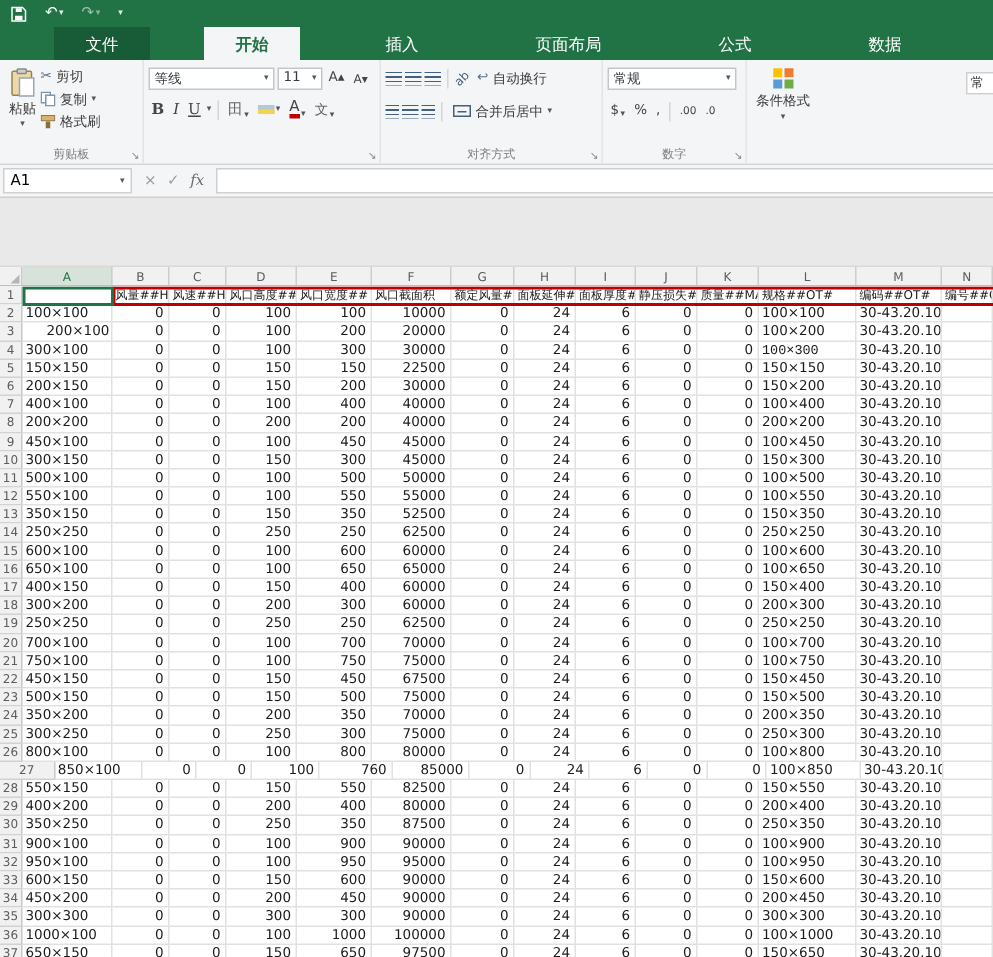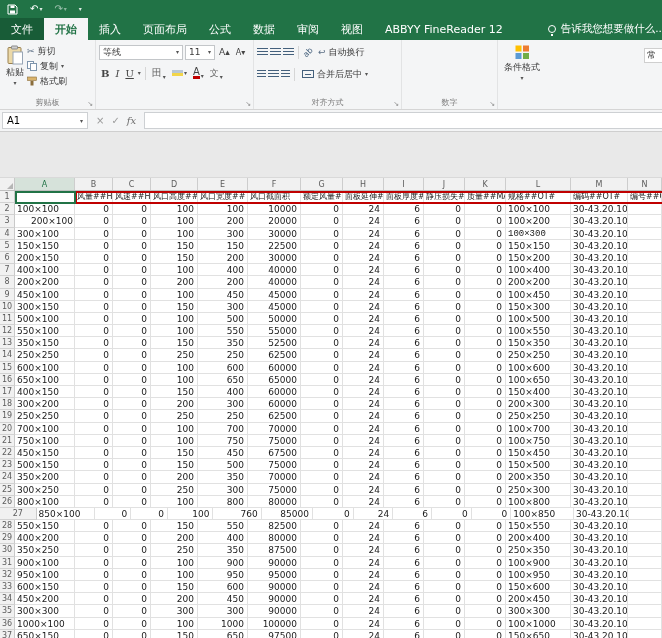--- a/index.html
+++ b/index.html
@@ -7,21 +7,21 @@
   .app{width:662px;height:638px;position:relative;background:#fff;}
 
   
   .titlebar{height:18px;background:#217346;display:flex;align-items:center;padding-left:7px;gap:12px;}
   .qat-btn{color:#fff;font-size:10px;line-height:10px;display:flex;align-items:center;gap:1px;cursor:default;}
   .qat-btn .mini{font-size:6px;opacity:.85;}
   .qat-dim{opacity:.55;}
 
   
   .tabbar{height:22px;background:#217346;display:flex;align-items:stretch;color:#fff;font-size:11px;}
-  .tab{display:flex;align-items:center;padding:0 11px;white-space:nowrap;}
+  .tab{display:flex;align-items:center;padding:0 21px;white-space:nowrap;margin-left:36px;}
   .tab.file{background:#185c37;}
   .tab.active{background:#f4f5f6;color:#217346;font-weight:bold;}
   .tellme{display:flex;align-items:center;gap:5px;margin-left:34px;font-size:10.5px;color:#fff;white-space:nowrap;}
   .bulb{width:8px;height:8px;border:1px solid #fff;border-radius:50%;position:relative;}
   .bulb::after{content:"";position:absolute;left:2px;top:8px;width:2px;height:2px;background:#fff;}
 
   
   .ribbon{height:70px;background:#f4f5f6;border-bottom:1px solid #d5d5d5;display:flex;position:relative;font-size:9px;color:#3b3b3b;}
   .group{position:relative;border-right:1px solid #e2e3e4;padding:3px 2px 13px 3px;display:flex;}
   .grouplabel{position:absolute;bottom:1px;left:0;width:100%;text-align:center;font-size:8px;color:#7d7d7d;}
@@ -227,20 +227,47 @@
             <span>合并后居中</span>
             <span class="car">▾</span>
           </div>
         </div>
       </div>
       <span class="grouplabel">对齐方式</span>
       <span class="launch">↘</span>
     </div>
 
     <div class="group" style="width:96px">
+      <div class="fcol" style="gap:4px;width:100%">
+        <div class="frow">
+          <div class="combo" style="width:86px">
+            <span>常规</span>
+            <span class="car">▾</span>
+          </div>
+        </div>
+        <div class="frow">
+          <div class="tbtn" style="font-size:9px">
+              <span>$</span>
+              <span class="car">▾</span>
+            </div>
+          <div class="tbtn" style="font-size:9px">
+              <span>%</span>
+            </div>
+          <div class="tbtn" style="font-size:9px">
+              <span>,</span>
+            </div>
+          <span class="vsep"></span>
+          <div class="tbtn tinytxt">
+              <span>.00</span>
+            </div>
+          <div class="tbtn tinytxt">
+              <span>.0</span>
+            </div>
+        </div>
+      </div>
       <span class="grouplabel">数字</span>
       <span class="launch">↘</span>
     </div>
 
     <div class="group" style="flex:1;border-right:none">
       <div class="bigbtn">
         <svg width="15" height="15">
             <rect x="0.5" y="0.5" width="6" height="6" fill="#ffc000"></rect>
             <rect x="8" y="0.5" width="6" height="6" fill="#ed7d31"></rect>
             <rect x="0.5" y="8" width="6" height="6" fill="#5b9bd5"></rect>

